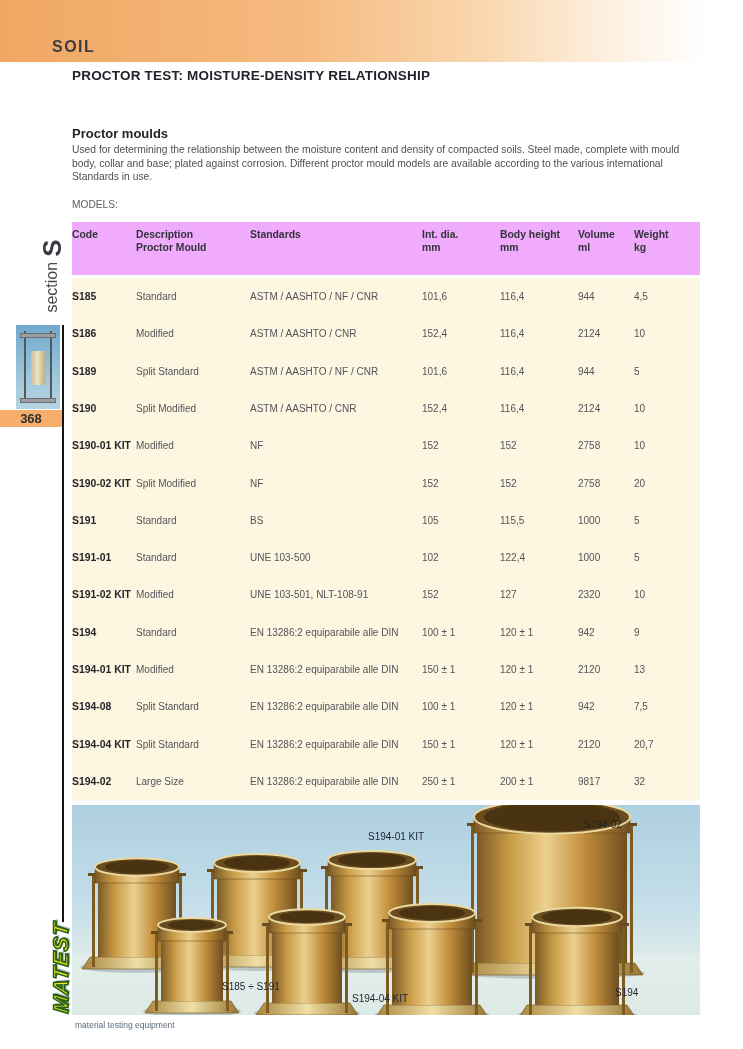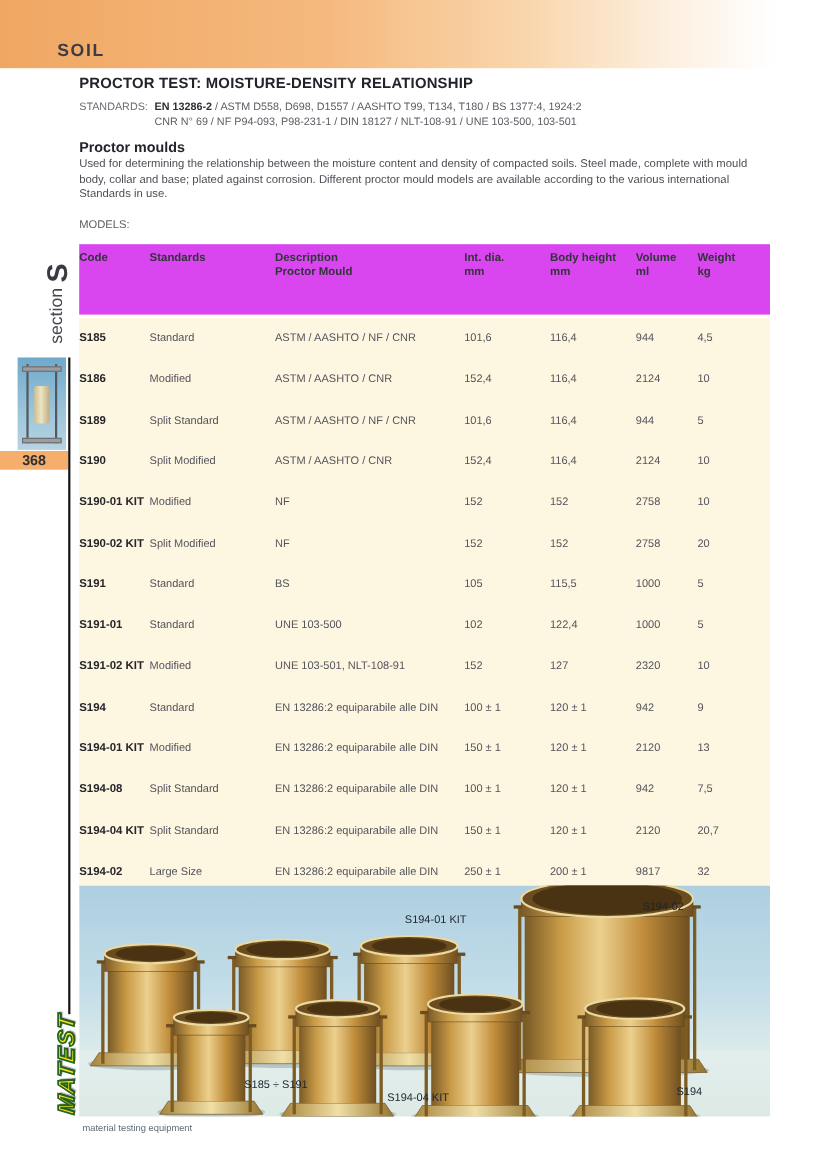--- a/index.html
+++ b/index.html
@@ -44,21 +44,21 @@
   .vrule { position:absolute; left:62px; top:325px; width:2px; height:597px; background:#141414; }
   .brand { position:absolute; left:16px; top:952px; width:90px; height:32px;
     transform:rotate(-90deg); display:flex; align-items:center; justify-content:center; }
   .brand span { font-size:21px; font-weight:700; font-style:italic; letter-spacing:1px;
     color:#ffe415; -webkit-text-stroke:1.6px #23651f;
     text-shadow:1px 1px 0 #1a4d18, 2px 2px 1px rgba(0,0,0,.35); transform:skewX(-6deg); }
 
   
   .tablewrap { position:absolute; left:72px; top:222px; width:628px; }
   .thead { display:grid; grid-template-columns:64px 114px 172px 78px 78px 56px 66px;
-    background:#d946ef; height:64px; padding-top:7px; }
+    background:#f0abfc; height:53px; padding-top:7px; }
   .th { font-size:10.4px; font-weight:600; color:#33333b; line-height:12.5px; padding-right:4px; }
   .tbody { margin-top:3px; background:#fdf7e1; height:522px; display:grid;
     grid-template-rows:repeat(14,1fr); }
   .tr { display:grid; grid-template-columns:64px 114px 172px 78px 78px 56px 66px; align-items:center; }
   .td { font-size:10px; color:#53535b; padding-right:4px; }
   .td.code { font-size:10.4px; font-weight:700; color:#26262c; white-space:nowrap; overflow:visible; }
 
   
   .photo { position:absolute; left:72px; top:805px; width:628px; height:210px; }
   .photo svg { display:block; width:100%; height:100%; }
@@ -74,27 +74,20 @@
 </head>
 <body>
 
 <div class="page">
 
   <div class="band"></div>
   <div class="soil">SOIL</div>
 
   <div class="title">PROCTOR TEST: MOISTURE-DENSITY RELATIONSHIP</div>
 
-  <div class="standards">
-    <span class="lab">STANDARDS:</span>
-    <div>
-      <div><span class="b">EN 13286-2</span><span> / ASTM D558, D698, D1557 / AASHTO T99, T134, T180 / BS 1377:4, 1924:2</span></div>
-      <div>CNR N° 69 / NF P94-093, P98-231-1 / DIN 18127 / NLT-108-91 / UNE 103-500, 103-501</div>
-    </div>
-  </div>
 
   <div class="subheading">Proctor moulds</div>
   <div class="desc">Used for determining the relationship between the moisture content and density of compacted soils. Steel made, complete with mould body, collar and base; plated against corrosion. Different proctor mould models are available according to the various international Standards in use.</div>
   <div class="models">MODELS:</div>
 
   <div class="section-side">
     <span class="word">section</span>
     <span class="letter">S</span>
   </div>
   <div class="thumb">
@@ -112,26 +105,26 @@
     <span>MATEST</span>
   </div>
 
   <div class="tablewrap">
     <div class="thead">
         <div class="th">
           <div class="th-l1">Code</div>
           <div class="th-l2"></div>
         </div>
         <div class="th">
+          <div class="th-l1">Description</div>
+          <div class="th-l2">Proctor Mould</div>
+        </div>
+        <div class="th">
           <div class="th-l1">Standards</div>
           <div class="th-l2"></div>
-        </div>
-        <div class="th">
-          <div class="th-l1">Description</div>
-          <div class="th-l2">Proctor Mould</div>
         </div>
         <div class="th">
           <div class="th-l1">Int. dia.</div>
           <div class="th-l2">mm</div>
         </div>
         <div class="th">
           <div class="th-l1">Body height</div>
           <div class="th-l2">mm</div>
         </div>
         <div class="th">

